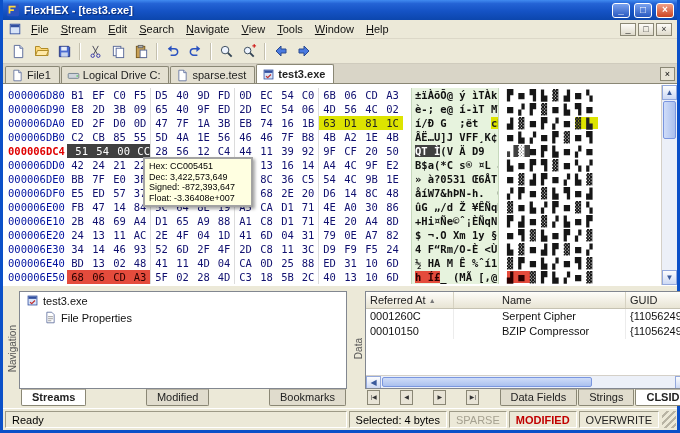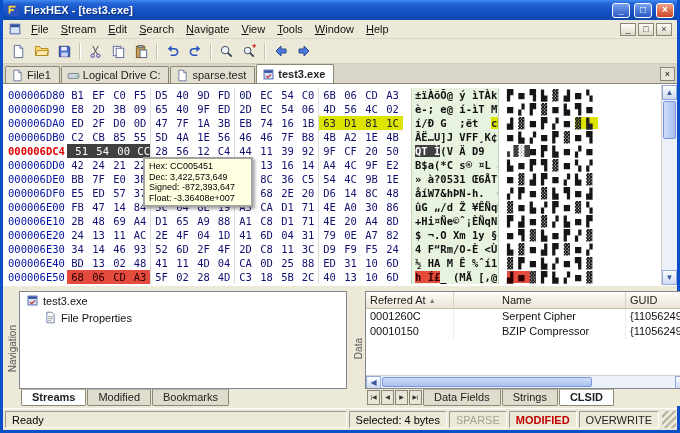--- a/index.html
+++ b/index.html
@@ -73,21 +73,21 @@
   
   .bottom{height:118px;flex:0 0 118px;display:flex;background:#ece9d8;padding:1px 2px 2px 2px;gap:4px;}
   .panel{display:flex;}
   .panel-left{width:342px;flex:0 0 342px;}
   .panel-right{flex:1;}
   .vstrip{width:14px;flex:0 0 14px;display:flex;align-items:center;justify-content:center;}
   .vstrip span{writing-mode:vertical-rl;transform:rotate(180deg);font-size:10px;color:#555;}
   .panel-main{flex:1;display:flex;flex-direction:column;min-width:0;}
   .whitebox{flex:1;background:#fff;border:1px solid #828790;overflow:hidden;}
   .tree-row{display:flex;align-items:center;gap:4px;height:17px;font-size:11px;color:#111;}
-  .btabs{height:17px;flex:0 0 17px;display:flex;align-items:stretch;padding-left:2px;background:#ece9d8;}
+  .btabs{height:17px;flex:0 0 17px;display:flex;align-items:stretch;padding-left:2px;background:#ece9d8;justify-content:space-between;}
   .btab{padding:1px 10px;font-size:11px;border:1px solid #8a8775;border-top:1px solid #b8b4a4;background:#e0dccd;
         color:#222;border-radius:0 0 2px 2px;margin-right:1px;line-height:13px;}
   .btab.active{background:#fff;font-weight:bold;}
   .tabnav{width:13px;height:15px;border:1px solid #8a8775;background:#e8e4d6;font-size:6px;line-height:13px;
           text-align:center;margin:1px 1px 0 0;color:#333;}
   
   .thead{display:flex;height:17px;flex:0 0 17px;background:linear-gradient(#fefdf9,#e8e4d4);border-bottom:1px solid #c6c2b2;}
   .th{padding:2px 4px;border-right:1px solid #d6d2c2;color:#222;display:flex;align-items:center;gap:3px;}
   .trow{display:flex;height:15px;line-height:15px;color:#111;}
   .td{padding:0 4px;border-right:1px solid #ececec;white-space:nowrap;overflow:hidden;}

